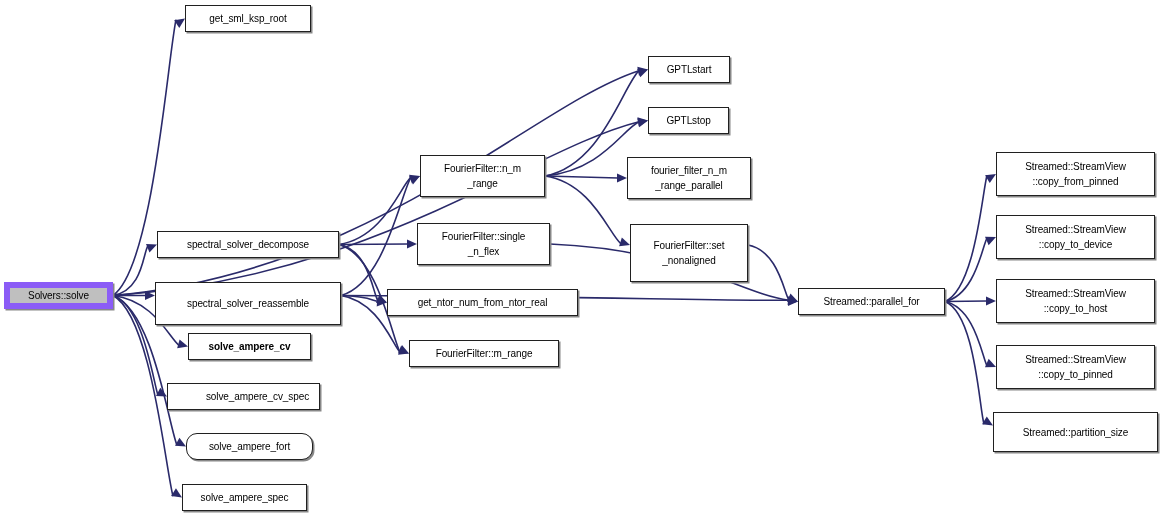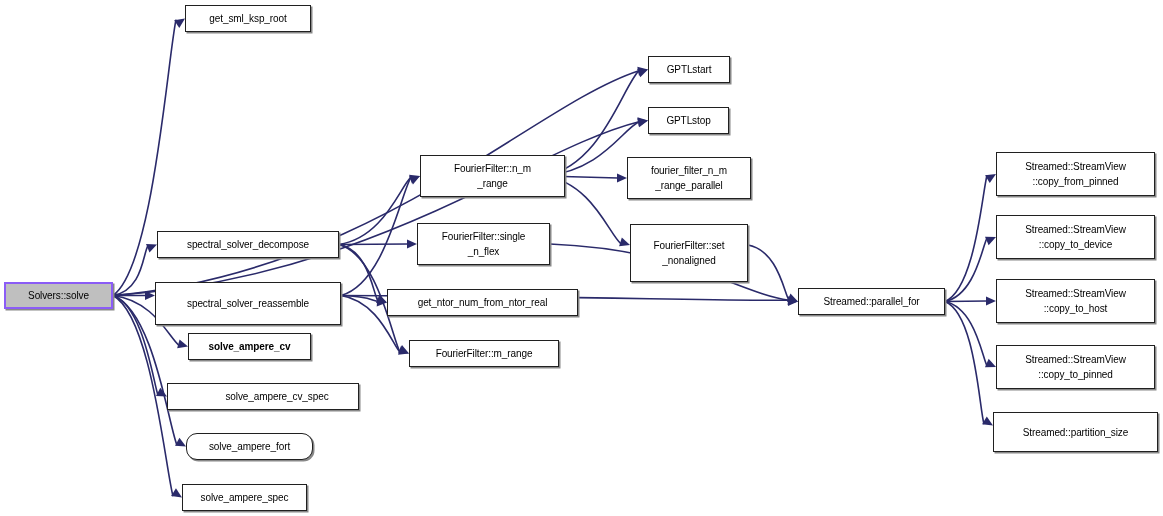--- a/index.html
+++ b/index.html
@@ -34,21 +34,21 @@
     justify-content: center;
     text-align: center;
     font-size: 10px;
     line-height: 15px;
     letter-spacing: -0.1px;
     white-space: pre-line;
     box-shadow: 1.5px 1.5px 0 0 #888888;
   }
   .node.root {
     background: #bfbfbf;
-    border: 2px solid #8b5cf6;
+    border: 6px solid #8b5cf6;
   }
 </style>
 </head>
 <body>
 
 <div id="canvas">
   <svg class="edges" id="edge-layer" viewBox="0 0 1163 516" xmlns="http://www.w3.org/2000/svg">
       <path d="M 113 295.5 C 152.6 267.8, 167.18 62.82, 176 19.7" fill="none" stroke="#2a2a6a" stroke-width="1.6"></path>
       <polygon points="-10,-4.6 0,0 -10,4.6" fill="#2a2a6a" transform="translate(185,18.5) rotate(-33.94)"></polygon>
       <path d="M 113 295.5 C 373 272.9, 531 105.66, 639 70.7" fill="none" stroke="#2a2a6a" stroke-width="1.6"></path>
@@ -104,35 +104,35 @@
       <path d="M 945 301.5 C 975 308.05, 982 356.52, 987 365.8" fill="none" stroke="#2a2a6a" stroke-width="1.6"></path>
       <polygon points="-10,-4.6 0,0 -10,4.6" fill="#2a2a6a" transform="translate(996,367) rotate(23.44)"></polygon>
       <path d="M 945 301.5 C 975 313.9, 979 405.66, 984 424.3" fill="none" stroke="#2a2a6a" stroke-width="1.6"></path>
       <polygon points="-10,-4.6 0,0 -10,4.6" fill="#2a2a6a" transform="translate(993,425.5) rotate(30.98)"></polygon>
     </svg>
   <div id="node-layer">
       <div class="node root" style="left: 4px; top: 282px; width: 109px; height: 27px;">Solvers::solve</div>
       <div class="node" style="left: 185px; top: 5px; width: 126px; height: 27px;">get_sml_ksp_root</div>
       <div class="node" style="left: 648px; top: 56px; width: 82px; height: 27px;">GPTLstart</div>
       <div class="node" style="left: 648px; top: 107px; width: 81px; height: 27px;">GPTLstop</div>
-      <div class="node" style="left: 420px; top: 155px; width: 145px; height: 42px;">FourierFilter::n_m
+      <div class="node" style="left: 420px; top: 155px; width: 125px; height: 42px;">FourierFilter::n_m
 _range</div>
       <div class="node" style="left: 627px; top: 157px; width: 124px; height: 42px;">fourier_filter_n_m
 _range_parallel</div>
       <div class="node" style="left: 630px; top: 224px; width: 118px; height: 58px;">FourierFilter::set
 _nonaligned</div>
       <div class="node" style="left: 157px; top: 231px; width: 182px; height: 27px;">spectral_solver_decompose</div>
       <div class="node" style="left: 417px; top: 223px; width: 133px; height: 42px;">FourierFilter::single
 _n_flex</div>
       <div class="node" style="left: 155px; top: 282px; width: 186px; height: 43px;">spectral_solver_reassemble</div>
       <div class="node" style="left: 387px; top: 289px; width: 191px; height: 27px;">get_ntor_num_from_ntor_real</div>
       <div class="node" style="left: 409px; top: 340px; width: 150px; height: 27px;">FourierFilter::m_range</div>
       <div class="node" style="left: 798px; top: 288px; width: 147px; height: 27px;">Streamed::parallel_for</div>
       <div class="node" style="left: 188px; top: 333px; width: 123px; height: 27px; font-weight: bold;">solve_ampere_cv</div>
-      <div class="node" style="left: 167px; top: 383px; width: 192px; height: 27px; padding-left: 28px;">solve_ampere_cv_spec</div>
+      <div class="node" style="left: 167px; top: 383px; width: 153px; height: 27px; padding-left: 28px;">solve_ampere_cv_spec</div>
       <div class="node" style="left: 186px; top: 433px; width: 127px; height: 27px; border-radius: 11px;">solve_ampere_fort</div>
       <div class="node" style="left: 182px; top: 484px; width: 125px; height: 27px;">solve_ampere_spec</div>
       <div class="node" style="left: 996px; top: 152px; width: 159px; height: 44px;">Streamed::StreamView
 ::copy_from_pinned</div>
       <div class="node" style="left: 996px; top: 215px; width: 159px; height: 44px;">Streamed::StreamView
 ::copy_to_device</div>
       <div class="node" style="left: 996px; top: 279px; width: 159px; height: 44px;">Streamed::StreamView
 ::copy_to_host</div>
       <div class="node" style="left: 996px; top: 345px; width: 159px; height: 44px;">Streamed::StreamView
 ::copy_to_pinned</div>

